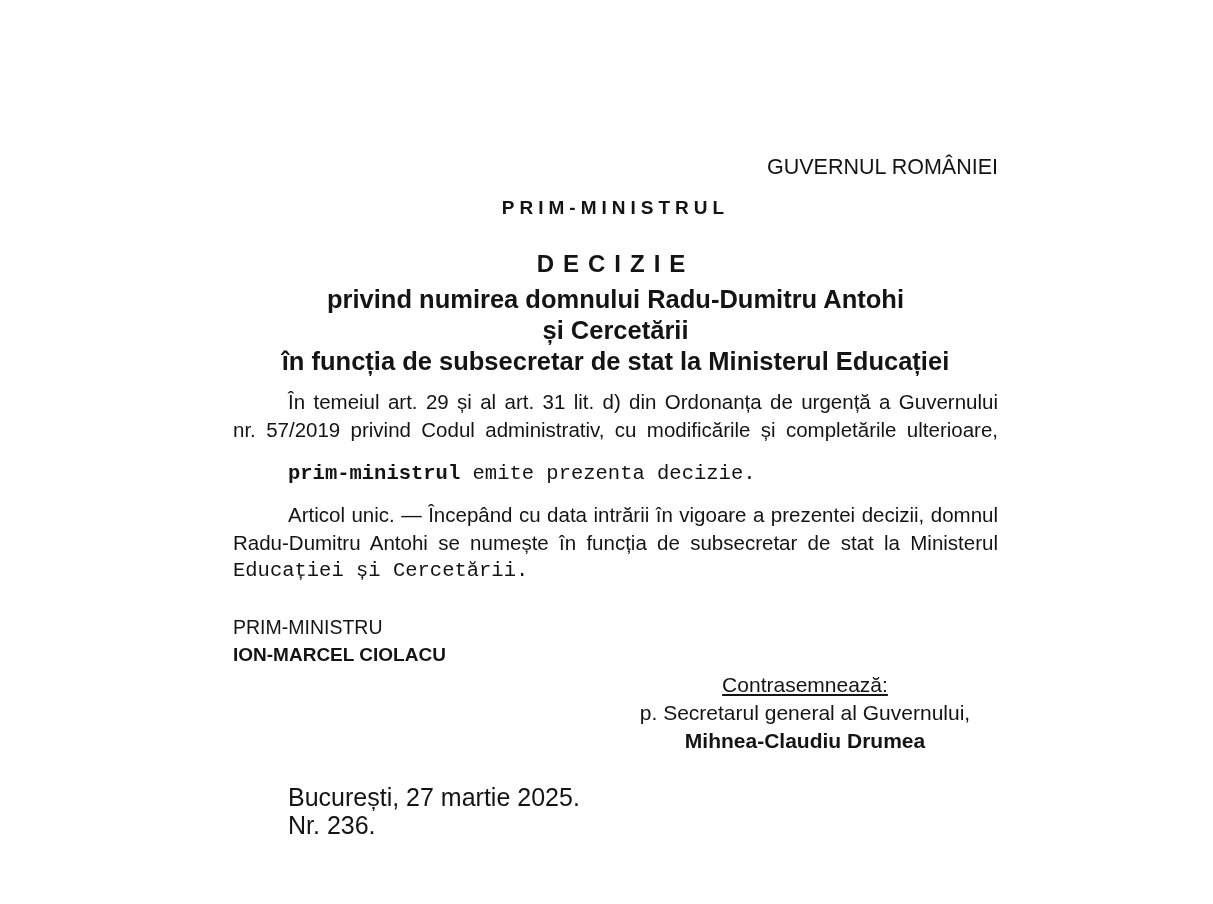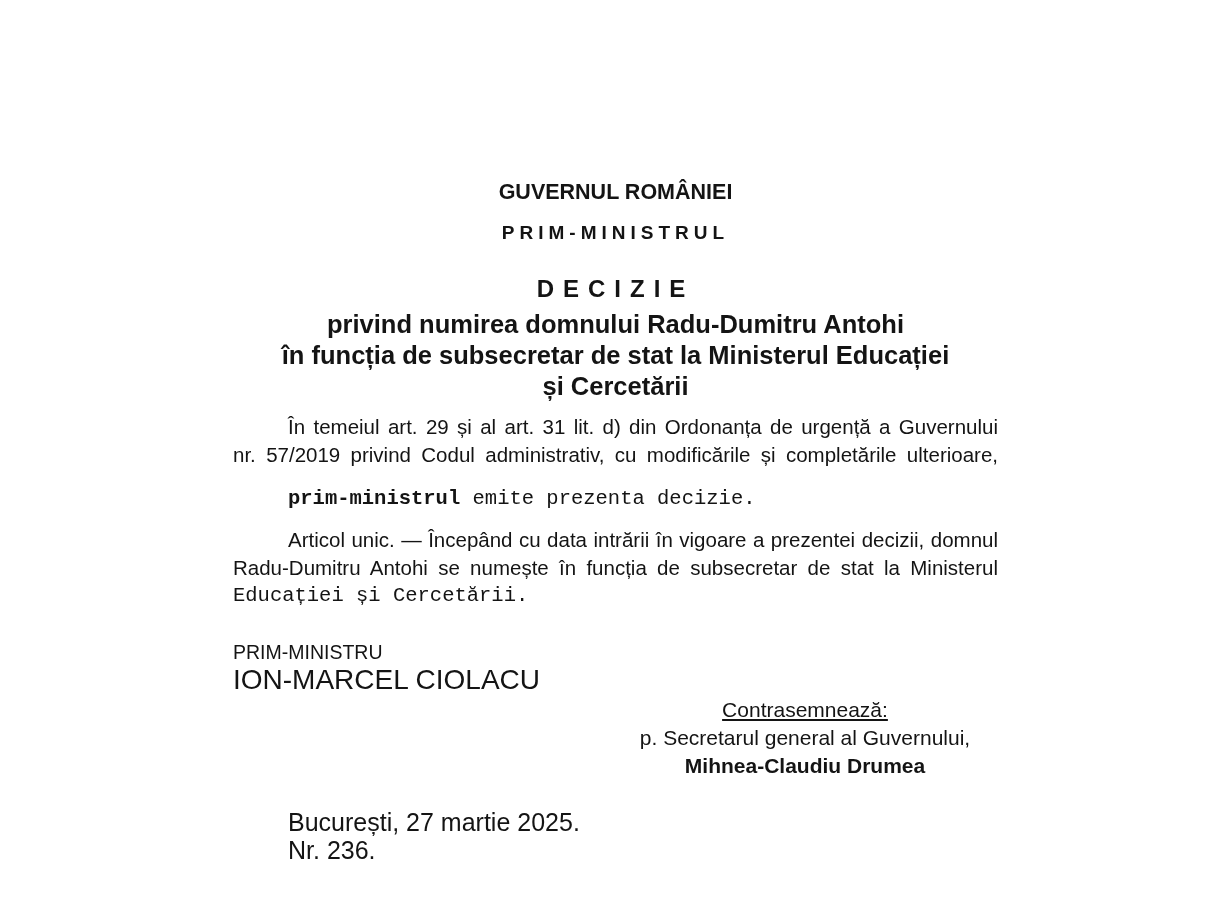--- a/index.html
+++ b/index.html
@@ -18,25 +18,24 @@
   }
   .doc {
     position: absolute;
     left: 233px;
     top: 0;
     width: 765px;
     padding-top: 155px;
   }
   
   .org {
-    text-align: center;
+    text-align: right;
     font-size: 21.5px;
-    font-weight: bold;
+    font-weight: normal;
     line-height: 24px;
-    margin-top: 25px;
   }
   .office {
     margin-top: 18px;
     text-align: center;
     font-size: 19px;
     font-weight: bold;
     letter-spacing: 5px;
     line-height: 22px;
   }
   
@@ -73,21 +72,21 @@
   .enactment { margin-top: 16px; }
   .enactment .bold { font-weight: bold; }
   .article   { margin-top: 13px; }
   
   .signature {
     margin-top: 28px;
     text-align: left;
     line-height: 28px;
   }
   .sig-title { font-size: 19.5px; }
-  .sig-name  { font-size: 28px; font-weight: normal; }
+  .sig-name  { font-size: 19px; font-weight: bold; }
   .countersign {
     margin-top: 2px;
     margin-left: 382px;
     width: 380px;
     text-align: center;
     font-size: 21px;
     line-height: 28px;
   }
   .cs-label { text-decoration: underline; }
   .cs-name  { font-weight: bold; }
@@ -104,22 +103,22 @@
 
 <div class="page">
   <div class="doc">
 
     <div class="org">GUVERNUL ROMÂNIEI</div>
     <div class="office">PRIM-MINISTRUL</div>
 
     <div class="kind">DECIZIE</div>
     <div class="subtitle">
       <div>privind numirea domnului Radu-Dumitru Antohi</div>
+      <div>și Cercetării</div>
       <div>în funcția de subsecretar de stat la Ministerul Educației</div>
-      <div>și Cercetării</div>
     </div>
 
     <div class="para preamble">
       <div class="jline indent">În temeiul art. 29 și al art. 31 lit. d) din Ordonanța de urgență a Guvernului</div>
       <div class="jline">nr. 57/2019 privind Codul administrativ, cu modificările și completările ulterioare,</div>
     </div>
 
     <div class="para enactment">
       <div class="lline indent"><span class="bold">prim-ministrul</span><span> emite prezenta decizie.</span></div>
     </div>

